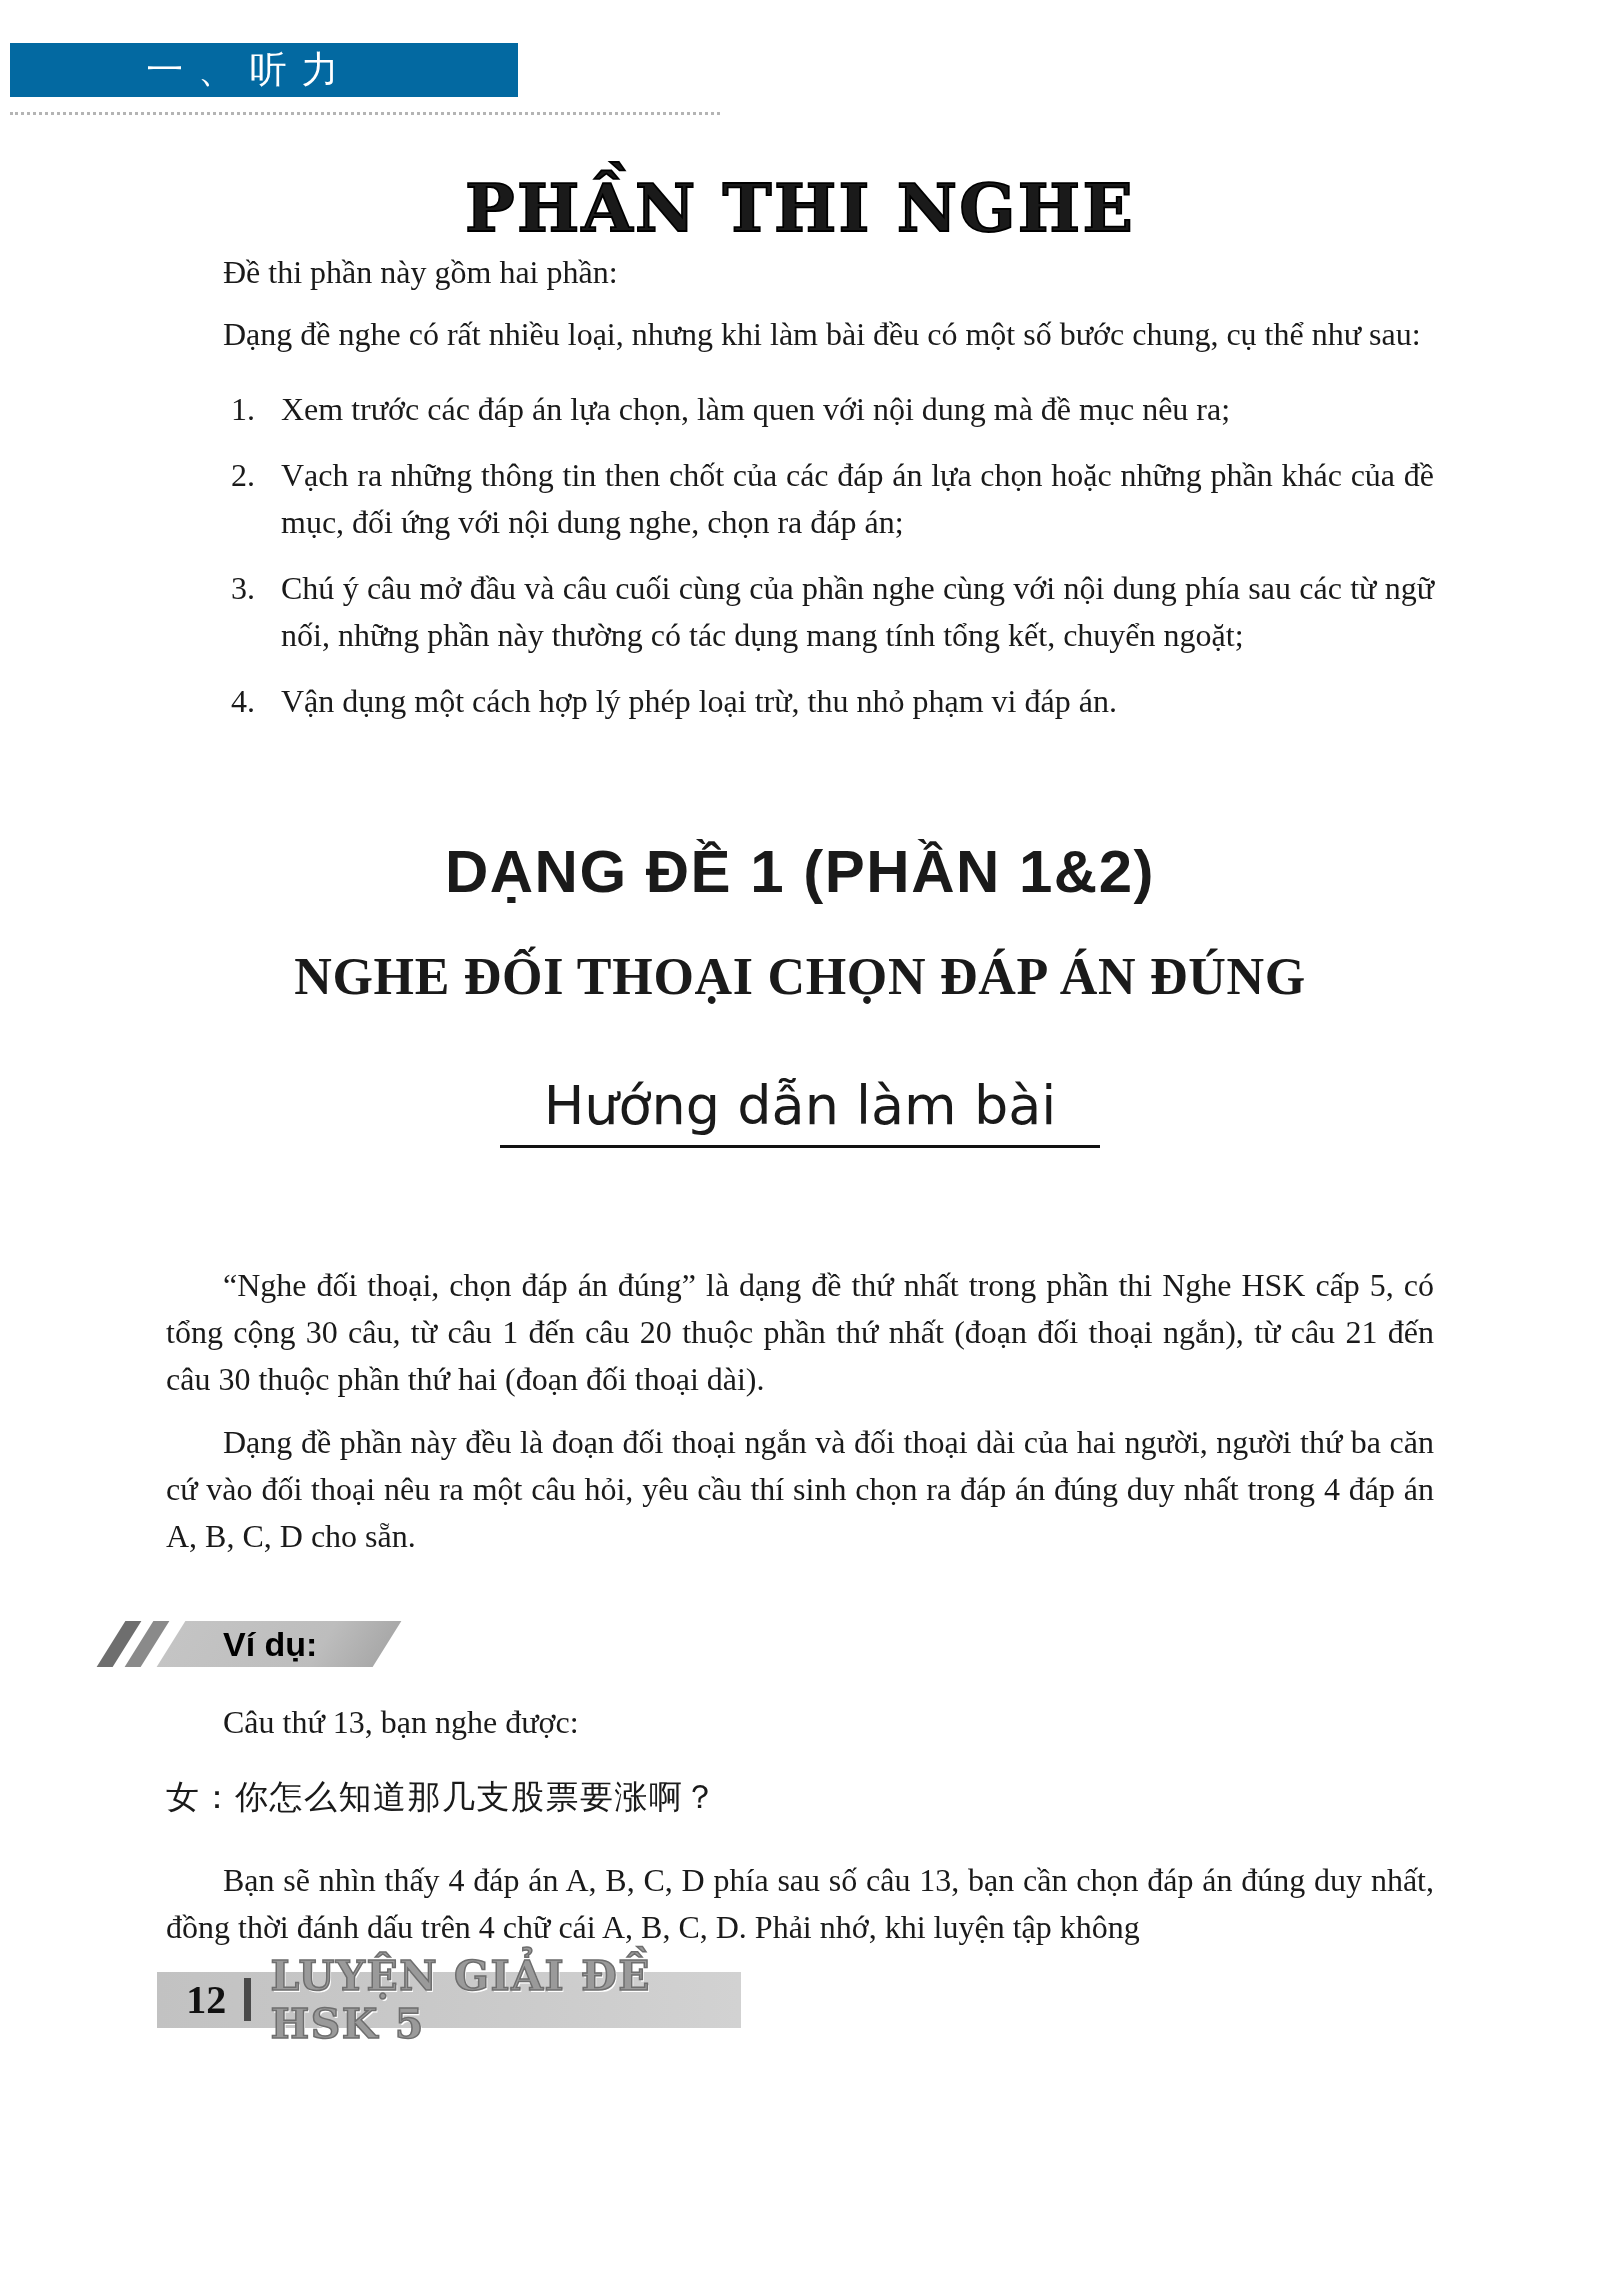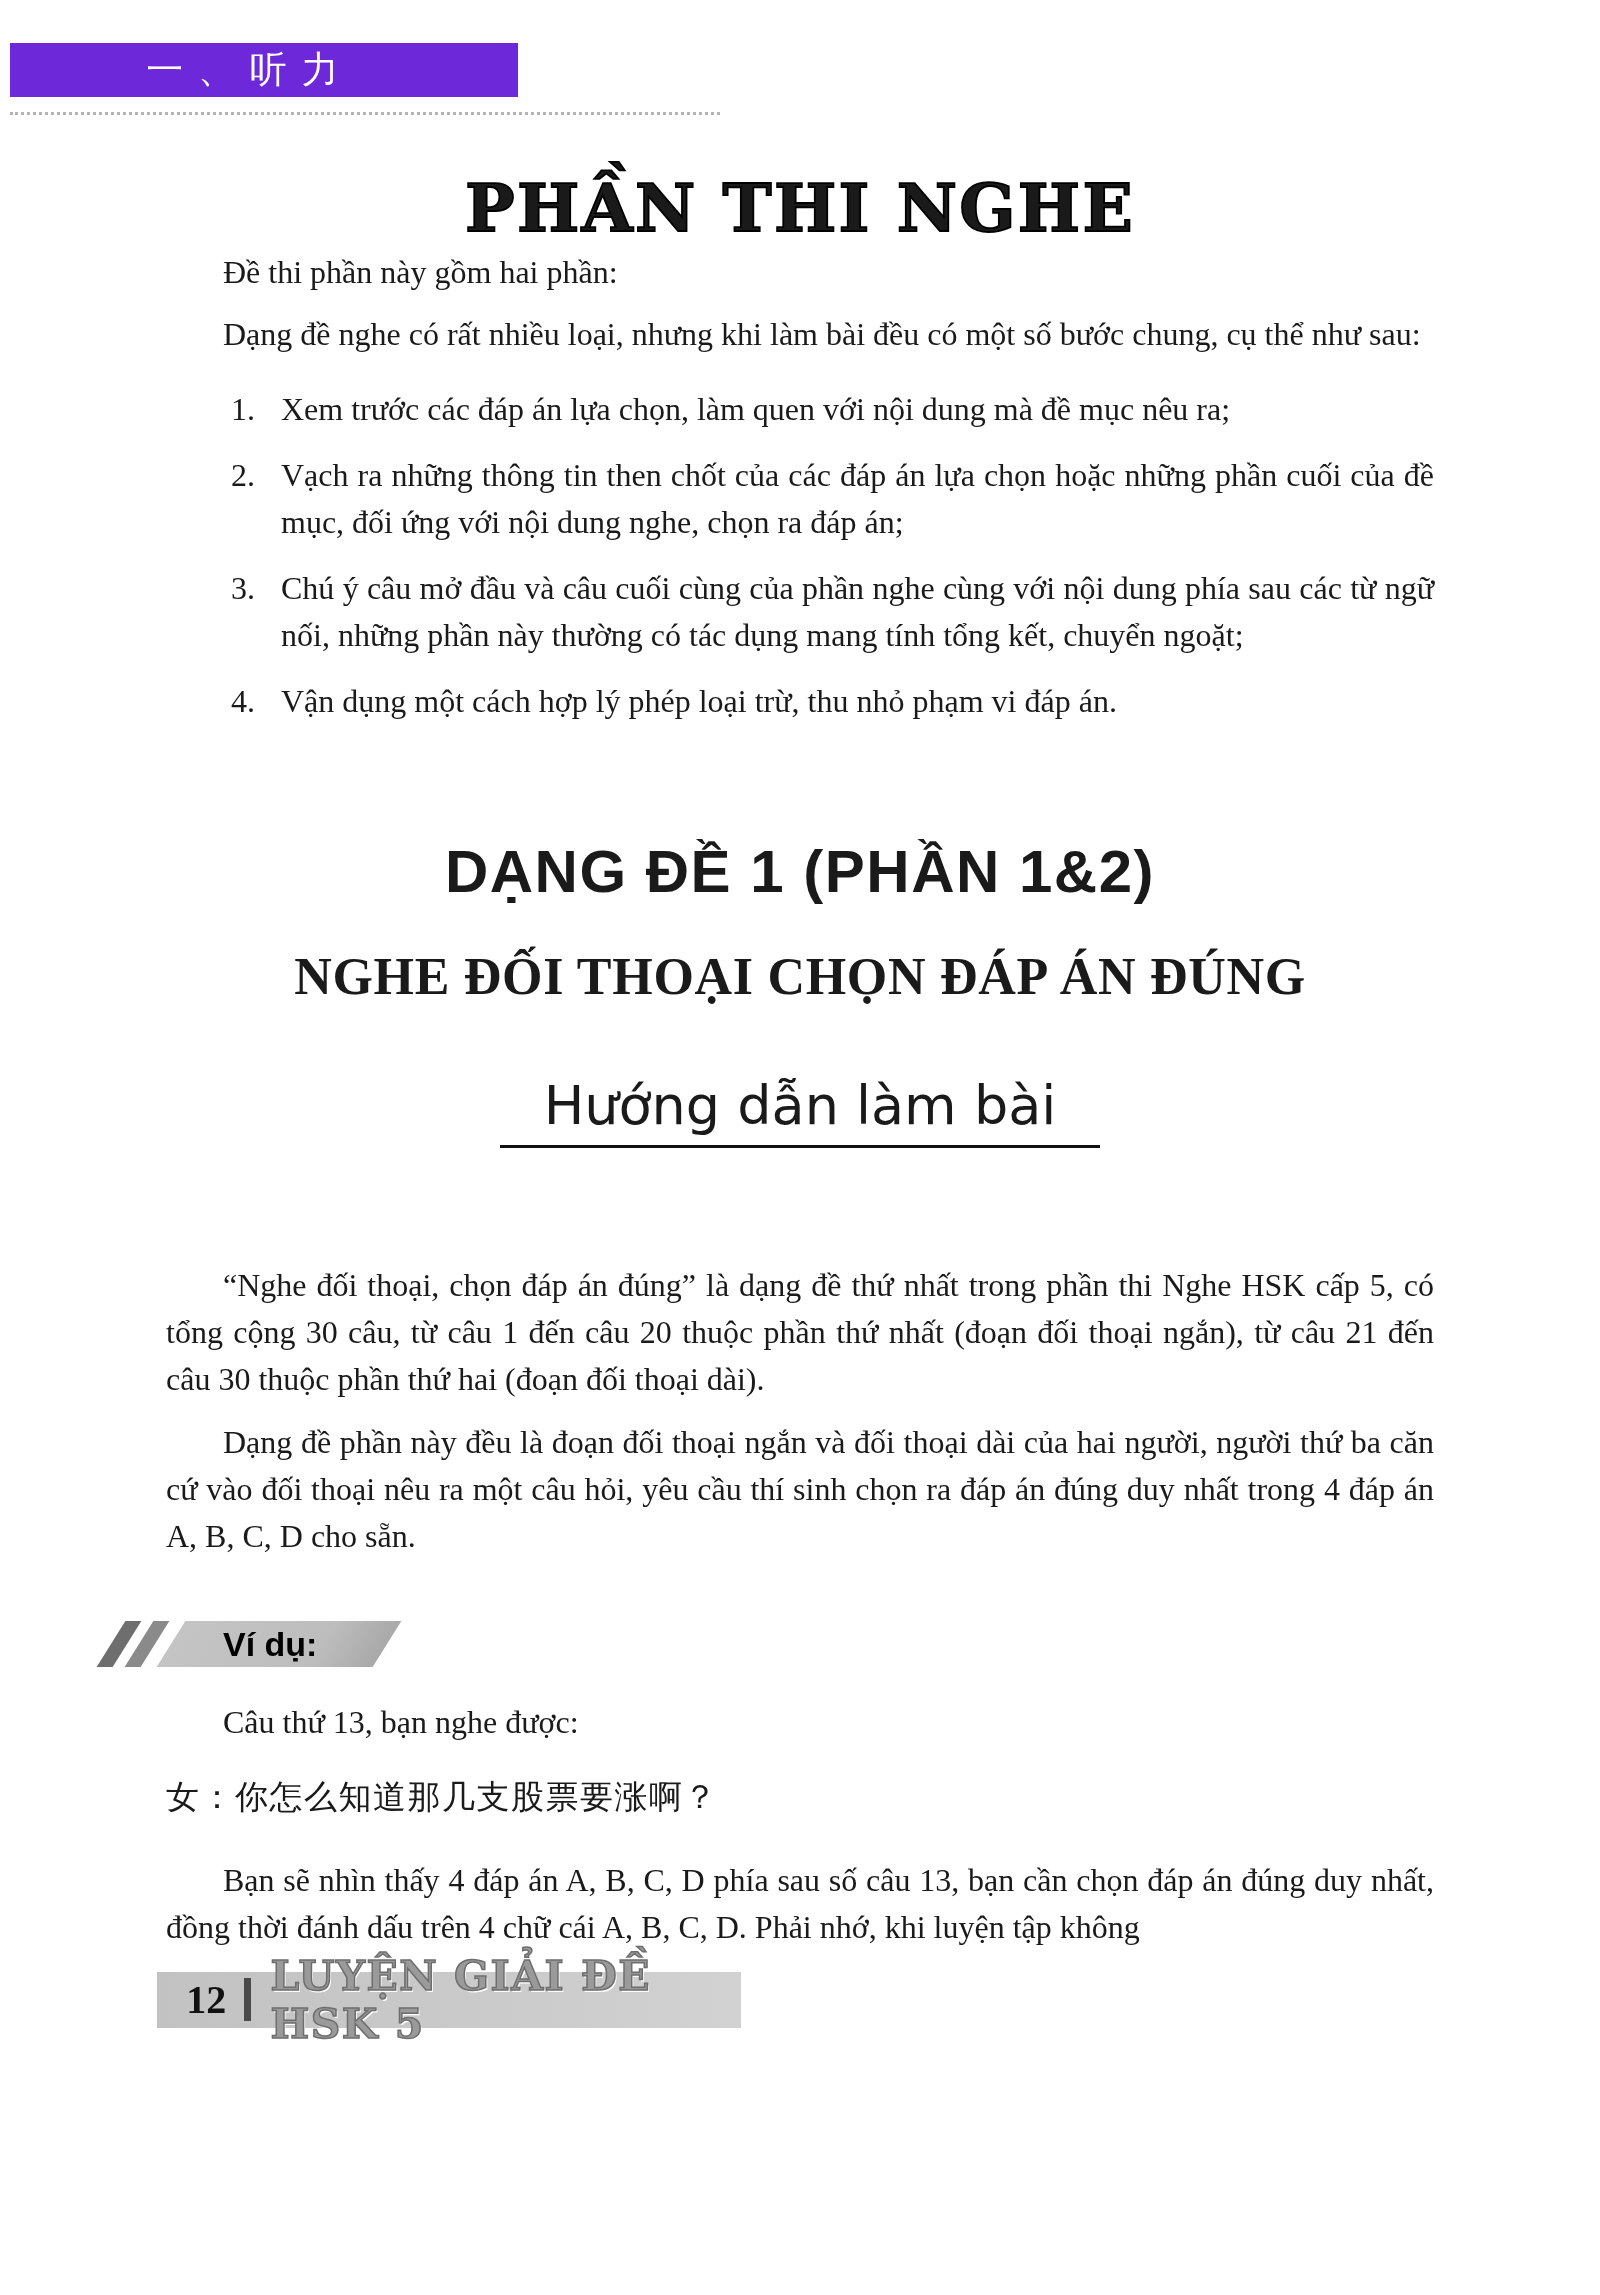--- a/index.html
+++ b/index.html
@@ -13,21 +13,21 @@
     overflow: hidden;
     font-family: "Liberation Serif", serif;
     color: #1a1a1a;
   }
 
   
   .chapter-bar {
     position: absolute;
     top: 43px; left: 10.3px;
     width: 508px; height: 54px;
-    background: #6d28d9;
+    background: #0369a1;
     color: #ffffff;
     font-family: "DejaVu Sans", sans-serif;
     font-size: 37px;
     line-height: 54px;
     letter-spacing: 14.7px;
     padding-left: 136px;
   }
   .dotted-rule {
     position: absolute;
     top: 112px; left: 10.3px;
@@ -192,21 +192,21 @@
     <p class="body indent">Đề thi phần này gồm hai phần:</p>
     <p class="body indent">Dạng đề nghe có rất nhiều loại, nhưng khi làm bài đều có một số bước chung, cụ thể như sau:</p>
 
     <ol class="steps">
       <li>
         <span class="num">1.</span>
         <span class="txt">Xem trước các đáp án lựa chọn, làm quen với nội dung mà đề mục nêu ra;</span>
       </li>
       <li>
         <span class="num">2.</span>
-        <span class="txt">Vạch ra những thông tin then chốt của các đáp án lựa chọn hoặc những phần cuối của đề mục, đối ứng với nội dung nghe, chọn ra đáp án;</span>
+        <span class="txt">Vạch ra những thông tin then chốt của các đáp án lựa chọn hoặc những phần khác của đề mục, đối ứng với nội dung nghe, chọn ra đáp án;</span>
       </li>
       <li>
         <span class="num">3.</span>
         <span class="txt">Chú ý câu mở đầu và câu cuối cùng của phần nghe cùng với nội dung phía sau các từ ngữ nối, những phần này thường có tác dụng mang tính tổng kết, chuyển ngoặt;</span>
       </li>
       <li>
         <span class="num">4.</span>
         <span class="txt">Vận dụng một cách hợp lý phép loại trừ, thu nhỏ phạm vi đáp án.</span>
       </li>
     </ol>

